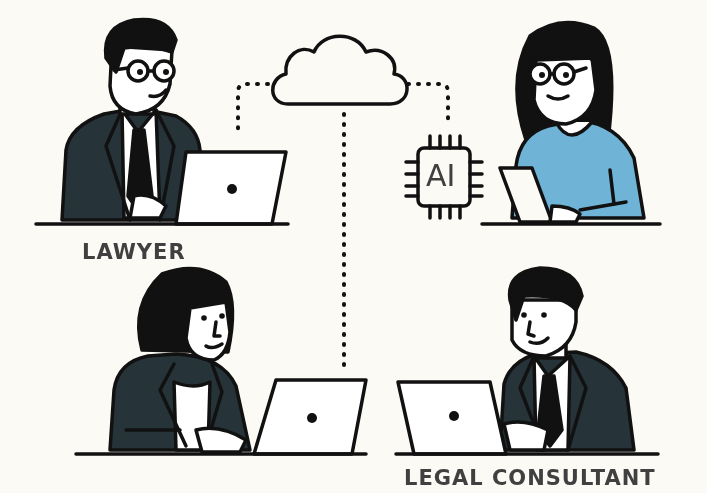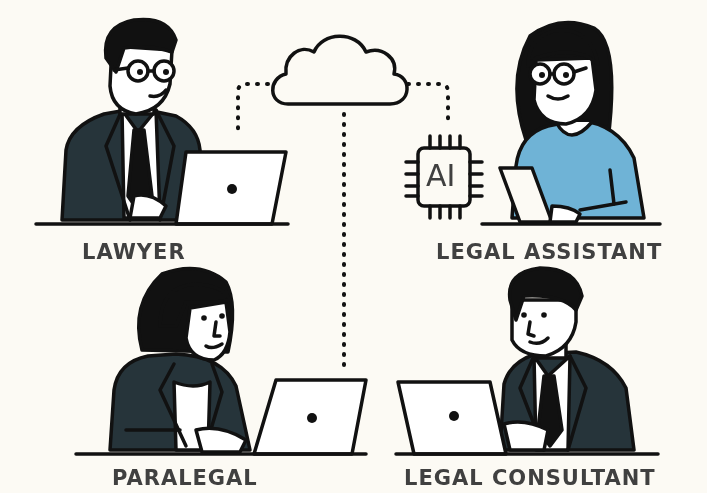--- a/index.html
+++ b/index.html
@@ -120,17 +120,15 @@
     <path class="k" fill="none" d="M530,322 L528,334 L534,336"></path>
     <path class="k" fill="none" d="M530,342 Q540,346 548,338"></path>
     <path class="k" fill="#fff" d="M398,382 L490,382 L506,454 L414,454 Z"></path>
     <circle cx="454" cy="416" r="5" fill="#111"></circle>
     <path class="k" fill="#fff" d="M504,424 Q524,418 548,430 L544,450 L510,450 Z"></path>
     <line class="k" x1="396" y1="454" x2="658" y2="454" stroke-width="4"></line>
   </g>
 </svg>
 
 <div class="label" style="left:82px;top:240px;">LAWYER</div>
-<div class="label" style="left:436px;top:240px;">LEGAL ASSISTANT</div>
-<div class="label" style="left:112px;top:466px;">PARALEGAL</div>
 <div class="label" style="left:404px;top:466px;">LEGAL CONSULTANT</div>
 <div class="label" style="left:426px;top:158px;font-size:30px;font-weight:normal;letter-spacing:0;">AI</div>
 </div>
 
 </body></html>

